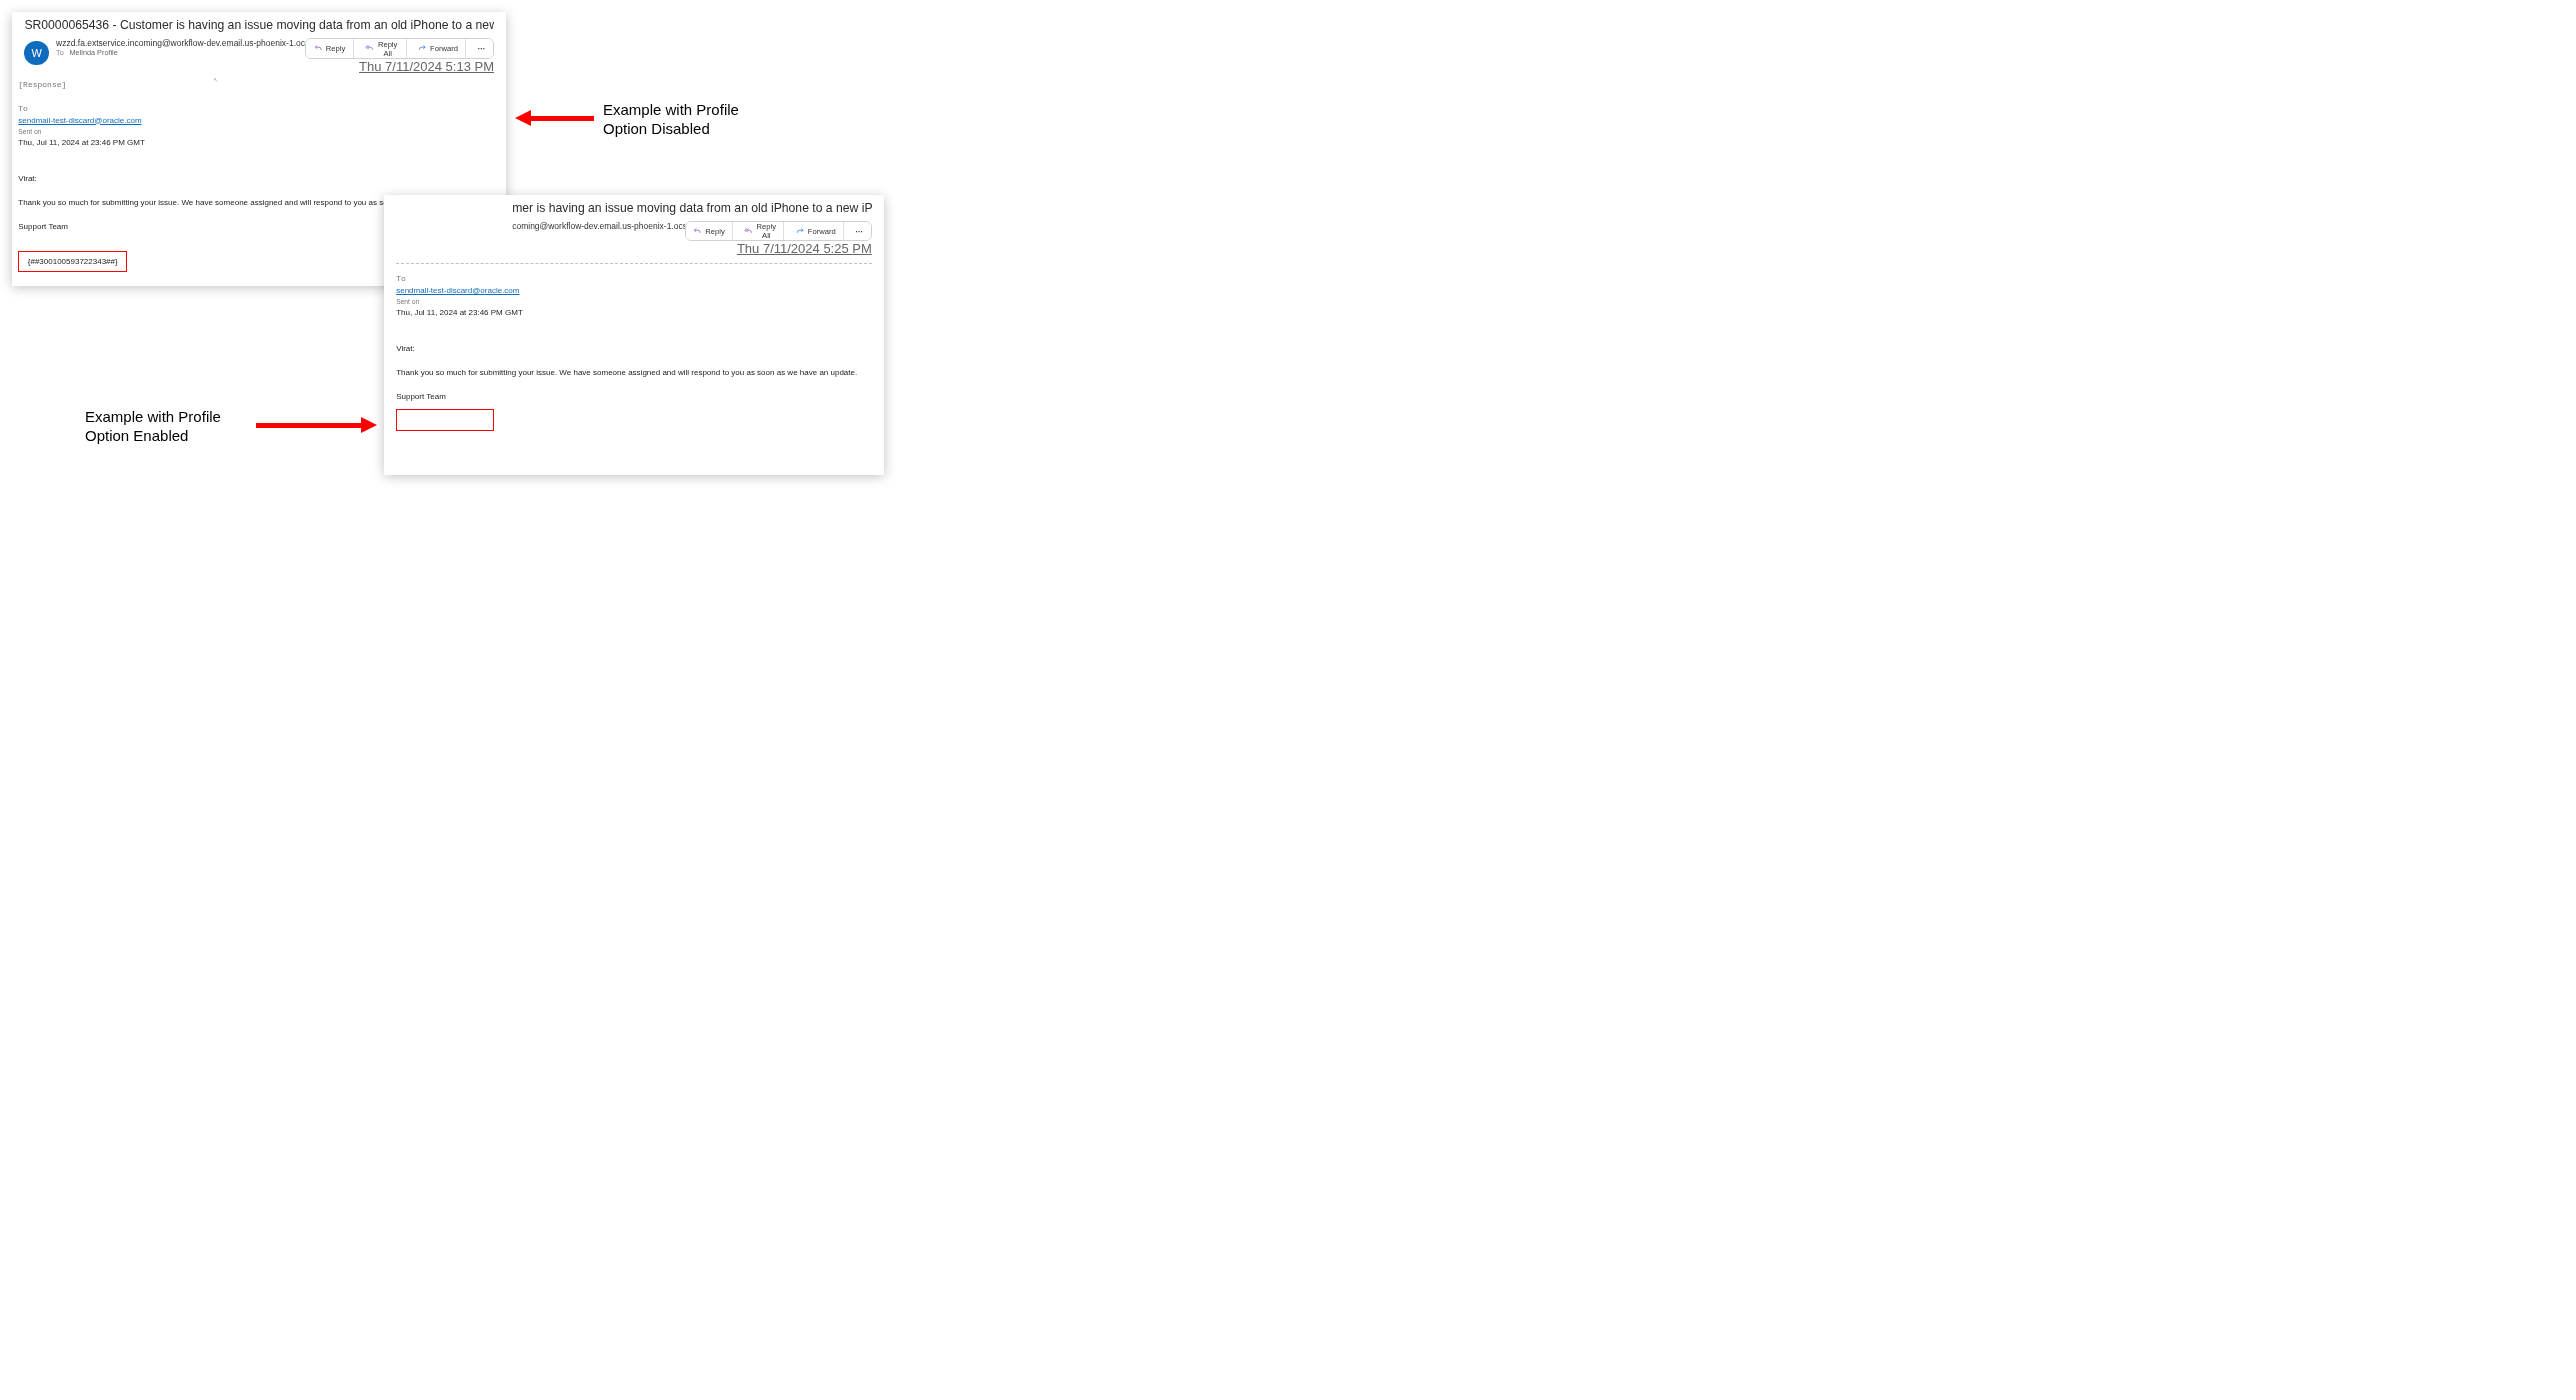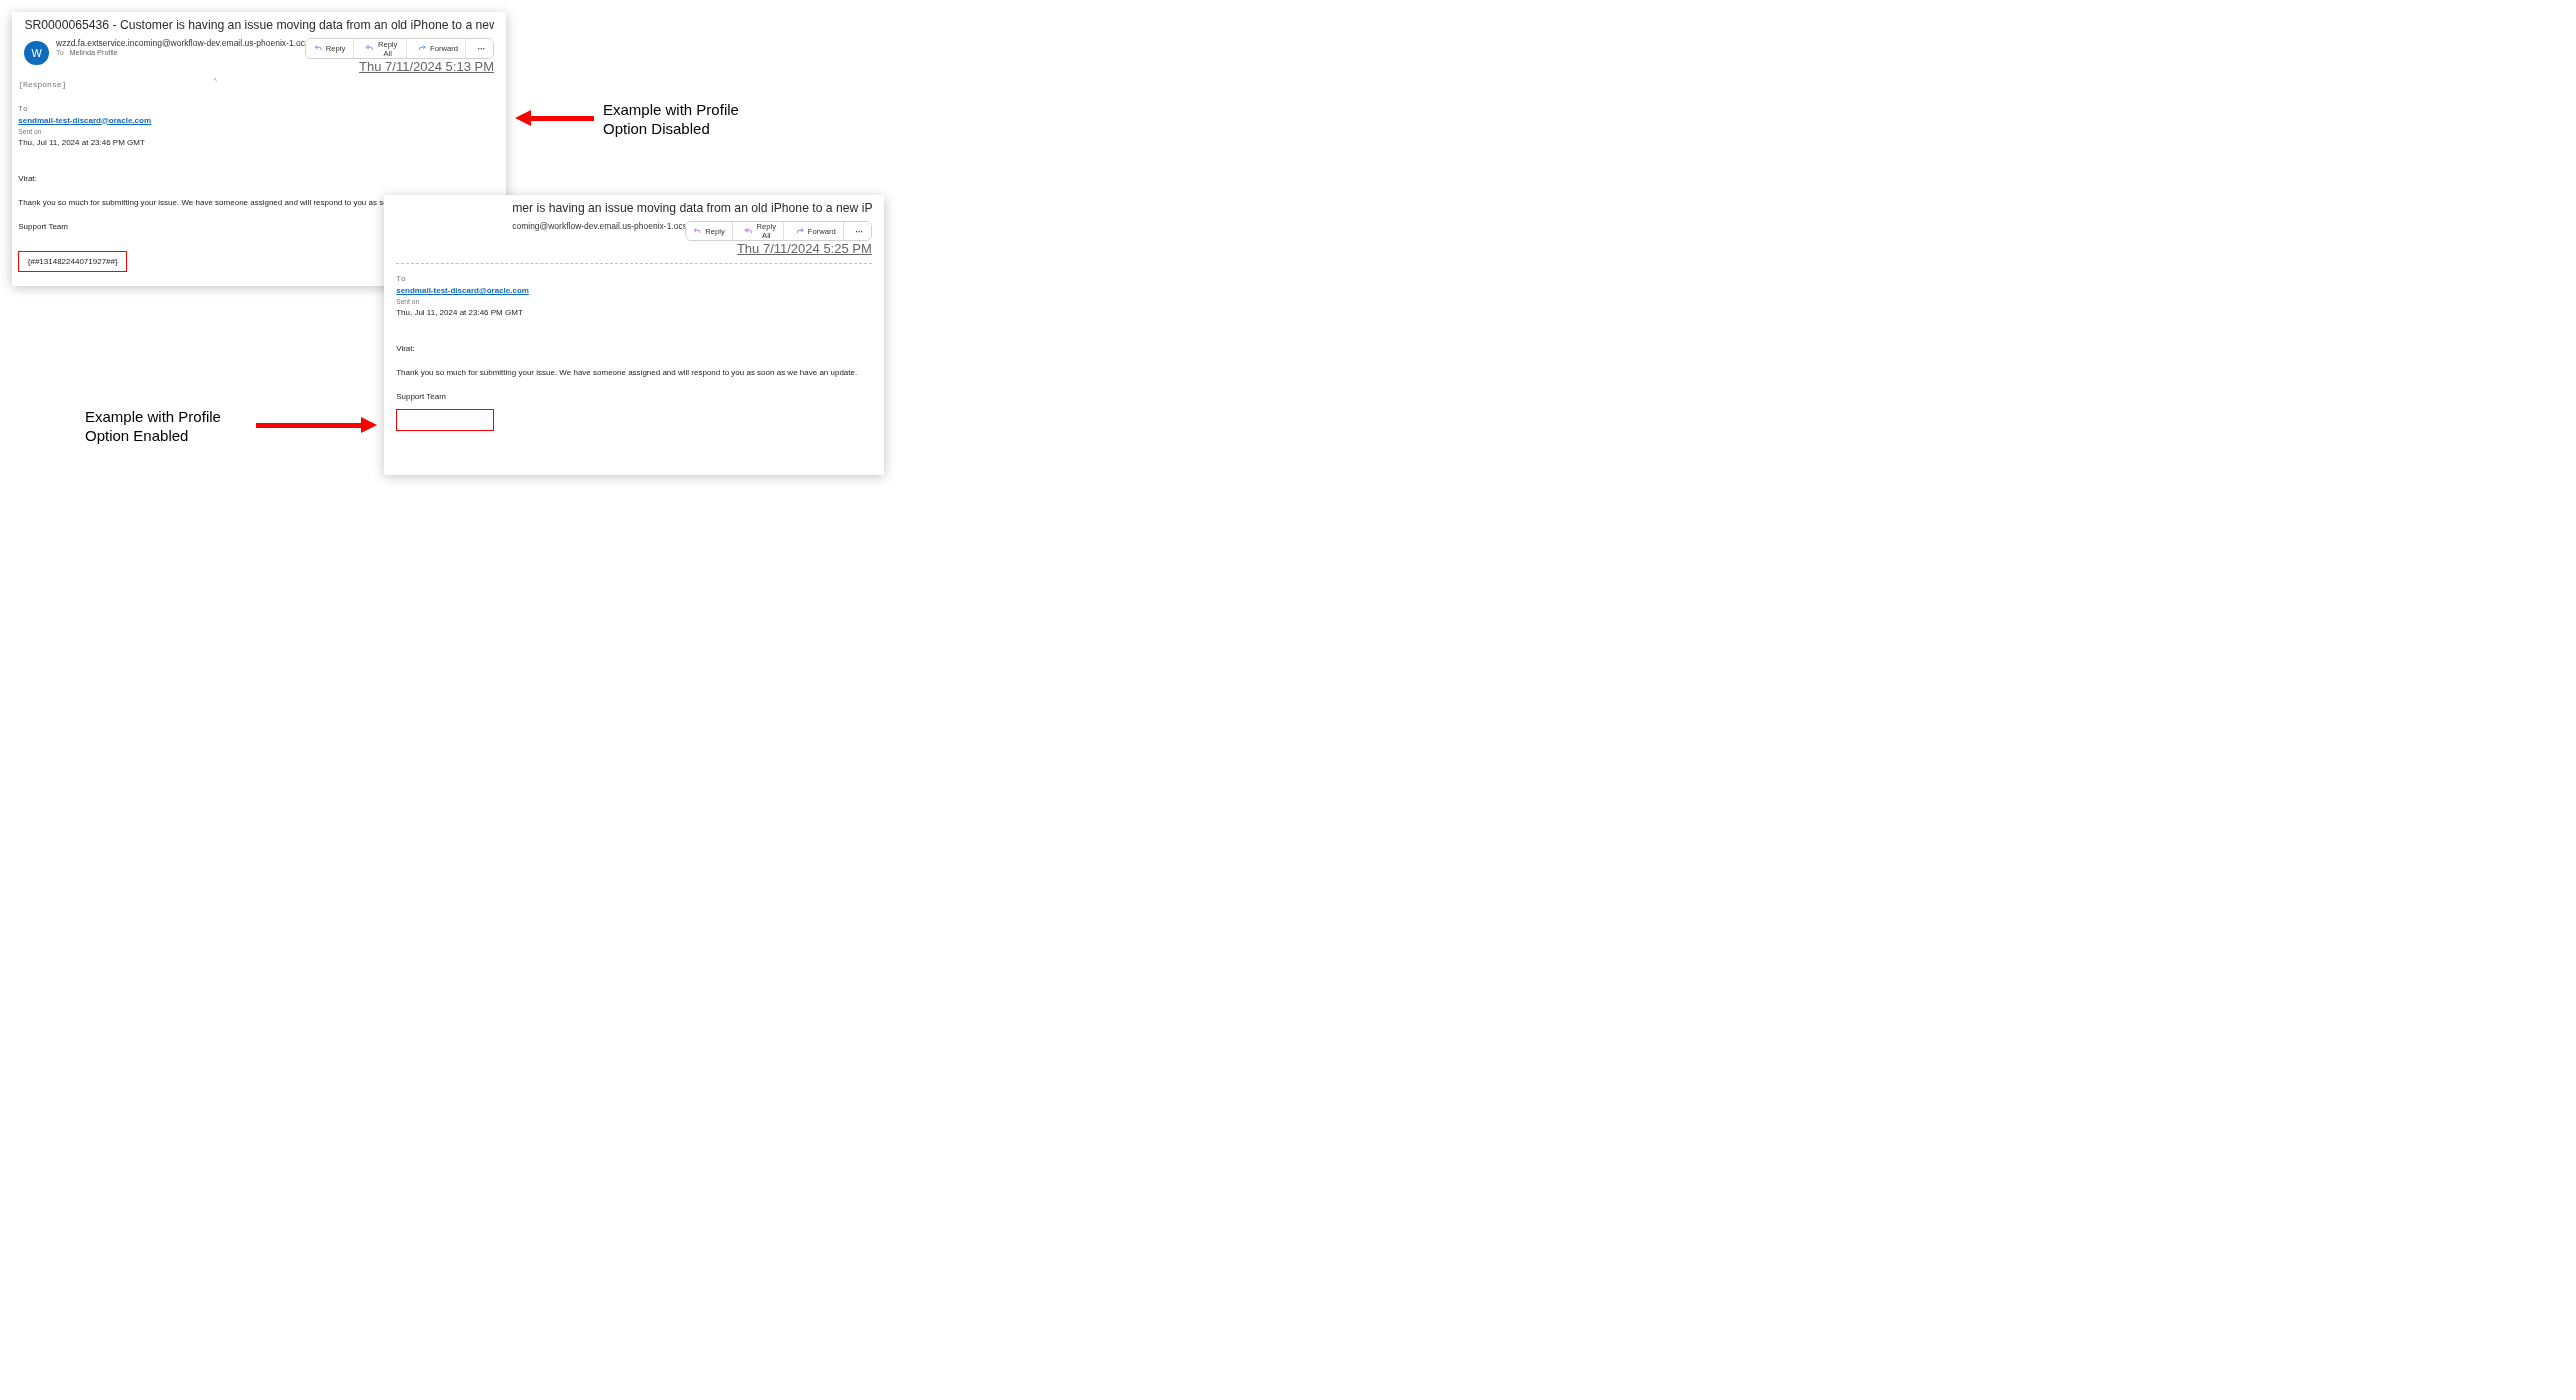--- a/index.html
+++ b/index.html
@@ -71,21 +71,21 @@
     padding: 0 7.3px; font-size: 7.6px; color: #333;
     display: flex; align-items: center; gap: 3.7px;
     cursor: pointer;
   }
   .actions button:last-child { border-right: none; }
   .icon { display: inline-flex; align-items: center; justify-content: center; }
   .timestamp { font-size: 13px; color: #666; margin-top: 0; text-decoration: underline; }
 
   .body-text { font-size: 8px; color: #222; line-height: 1.5; }
   .body-text .muted { color: #777; font-family: Liberation Mono, monospace; }
-  .body-text a { color: #0f6cbd; text-decoration: underline; font-weight: bold; }
+  .body-text a { color: #0f6cbd; text-decoration: underline; }
   .body-text .small { font-size: 6.7px; color: #777; }
 
   .id-highlight {
     display: inline-block;
     border: 1.8px solid #ff0000;
     padding: 3.7px 8.5px;
     font-size: 8px;
     color: #222;
     margin-top: 18.3px;
     min-width: 79px;
@@ -185,21 +185,21 @@
       <div><a href="#">sendmail-test-discard@oracle.com</a></div>
       <div class="small">Sent on</div>
       <div>Thu, Jul 11, 2024 at 23:46 PM GMT</div>
       <br><br>
       <div>Virat:</div>
       <br>
       <div>Thank you so much for submitting your issue. We have someone assigned and will respond to you as soon as we have an update.</div>
       <br>
       <div>Support Team</div>
 
-      <div class="id-highlight">{##131482244071927##}</div>
+      <div class="id-highlight">{##300100593722343##}</div>
     </div>
   </div>
 
   <div class="email-card card2">
     <div style="margin-left:116px;">
       <div class="subject">mer is having an issue moving data from an old iPhone to a new iPhone</div>
     </div>
 
     <div class="header-row" style="margin-left:116px;">
       <div class="from-block">

